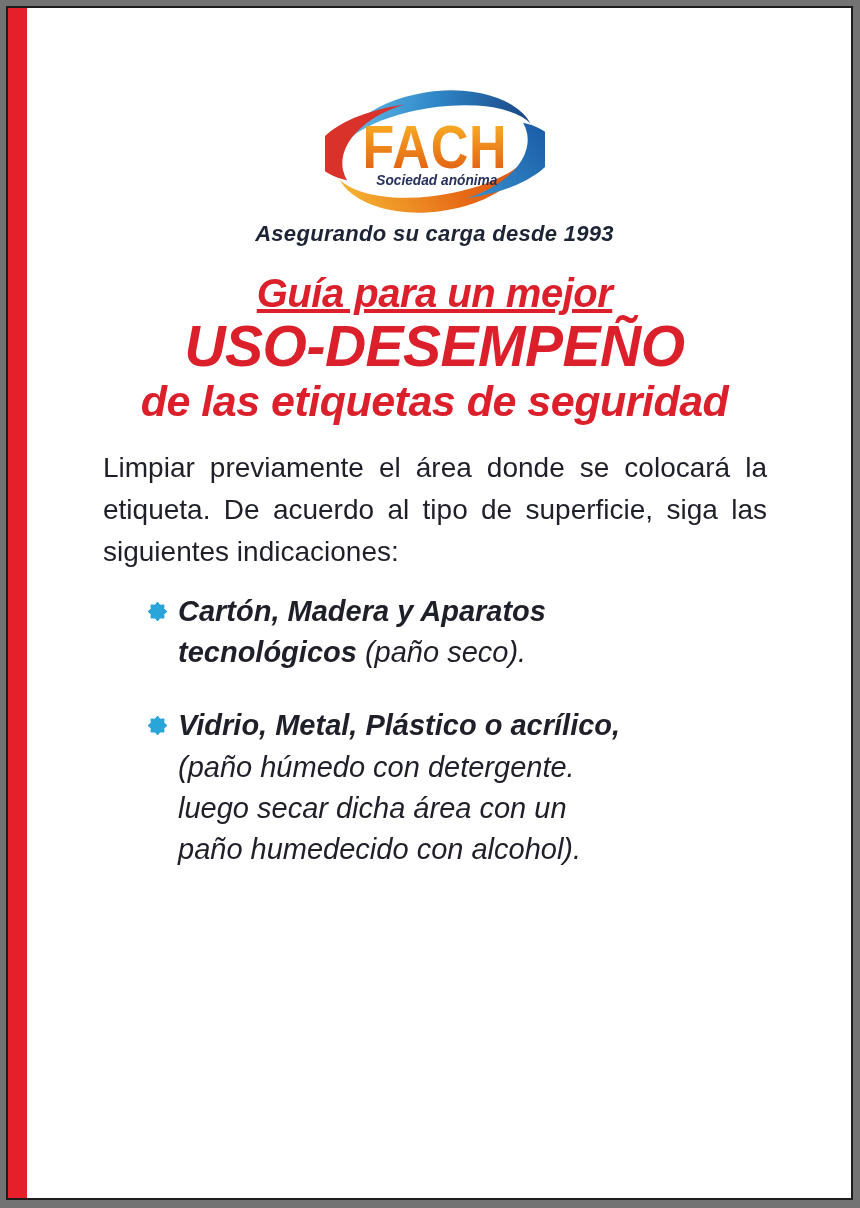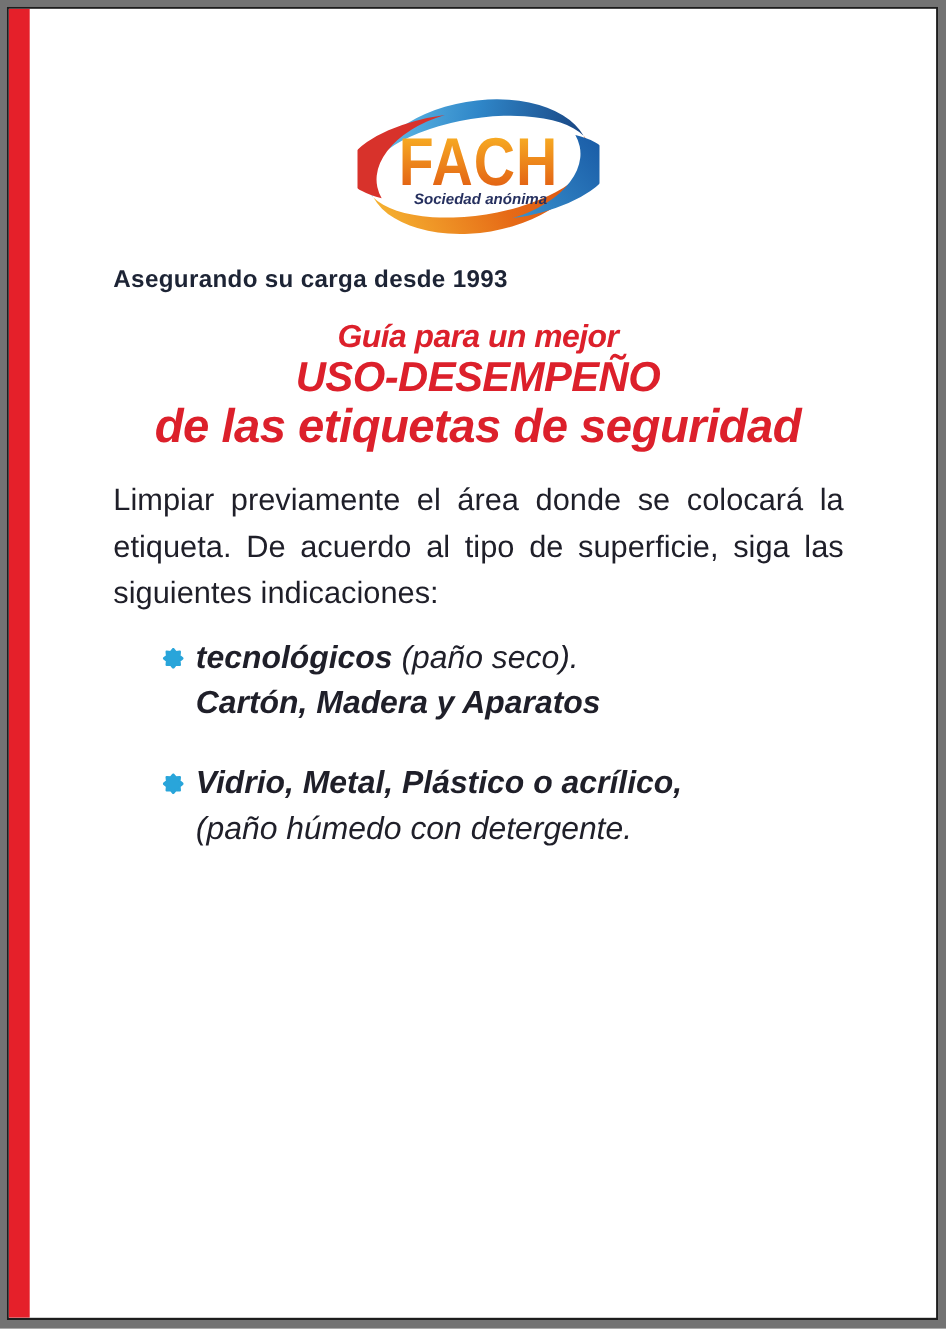--- a/index.html
+++ b/index.html
@@ -33,37 +33,39 @@
     position: absolute;
     left: 0; top: 0; right: 0;
     padding: 74px 85px 0 95px;
   }
   .logo-wrap {
     display: flex;
     justify-content: center;
     margin-top: 0;
   }
   .tagline {
+    text-align: center;
+    font-style: italic;
     font-weight: bold;
     font-size: 22px;
     color: #1d2435;
     letter-spacing: 0.3px;
-    margin-top: 20px;
+    margin-top: 0;
   }
   .title-block {
     text-align: center;
     color: #dc202b;
     font-style: italic;
     font-weight: bold;
     margin-top: 24px;
     line-height: 1.1;
     letter-spacing: -0.5px;
   }
-  .title-line-1 { font-size: 29px; }
-  .title-line-2 { font-size: 38px; }
+  .title-line-1 { font-size: 40px; text-decoration: underline; }
+  .title-line-2 { font-size: 57px; }
   .title-line-3 { font-size: 43px; text-align: center; }
   .para {
     font-size: 28px;
     color: #1f1f29;
     text-align: justify;
     line-height: 1.5;
     width: 664px;
   }
   .intro { margin-top: 22px; }
   .closing { margin-top: 44px; }
@@ -138,36 +140,38 @@
       </div>
 
       <p class="para intro">Limpiar previamente el área donde se colocará la etiqueta. De acuerdo al tipo de superficie, siga las siguientes indicaciones:</p>
 
       <div class="bullet bullet-1">
         <svg class="marker" width="19" height="19" viewBox="0 0 18 18">
           <polygon points="17,9 14.36,11.22 14.66,14.66 11.22,14.36 9,17 6.78,14.36 3.34,14.66 3.64,11.22 1,9 3.64,6.78 3.34,3.34 6.78,3.64 9,1 11.22,3.64 14.66,3.34 14.36,6.78" fill="#29a5da" stroke="#29a5da" stroke-width="2" stroke-linejoin="round"></polygon>
         </svg>
         <div>
           <div>
-            <span class="b">tecnológicos</span><span class="r"> (paño seco).</span>
+            <span class="b">Cartón, Madera y Aparatos</span>
           </div>
           <div>
-            <span class="b">Cartón, Madera y Aparatos</span>
+            <span class="b">tecnológicos</span><span class="r"> (paño seco).</span>
           </div>
         </div>
       </div>
 
       <div class="bullet bullet-2">
         <svg class="marker" width="19" height="19" viewBox="0 0 18 18">
           <polygon points="17,9 14.36,11.22 14.66,14.66 11.22,14.36 9,17 6.78,14.36 3.34,14.66 3.64,11.22 1,9 3.64,6.78 3.34,3.34 6.78,3.64 9,1 11.22,3.64 14.66,3.34 14.36,6.78" fill="#29a5da" stroke="#29a5da" stroke-width="2" stroke-linejoin="round"></polygon>
         </svg>
         <div>
           <div>
             <span class="b">Vidrio, Metal, Plástico o acrílico,</span>
           </div>
           <div class="r">(paño húmedo con detergente.</div>
+          <div class="r">luego secar dicha área con un</div>
+          <div class="r">paño humedecido con alcohol).</div>
         </div>
       </div>
 
 
     </div>
   </div>
 </div>
 
 </body></html>

